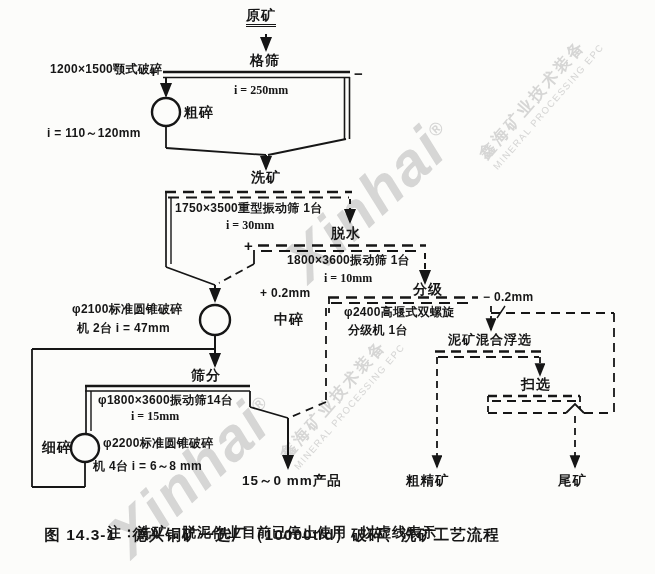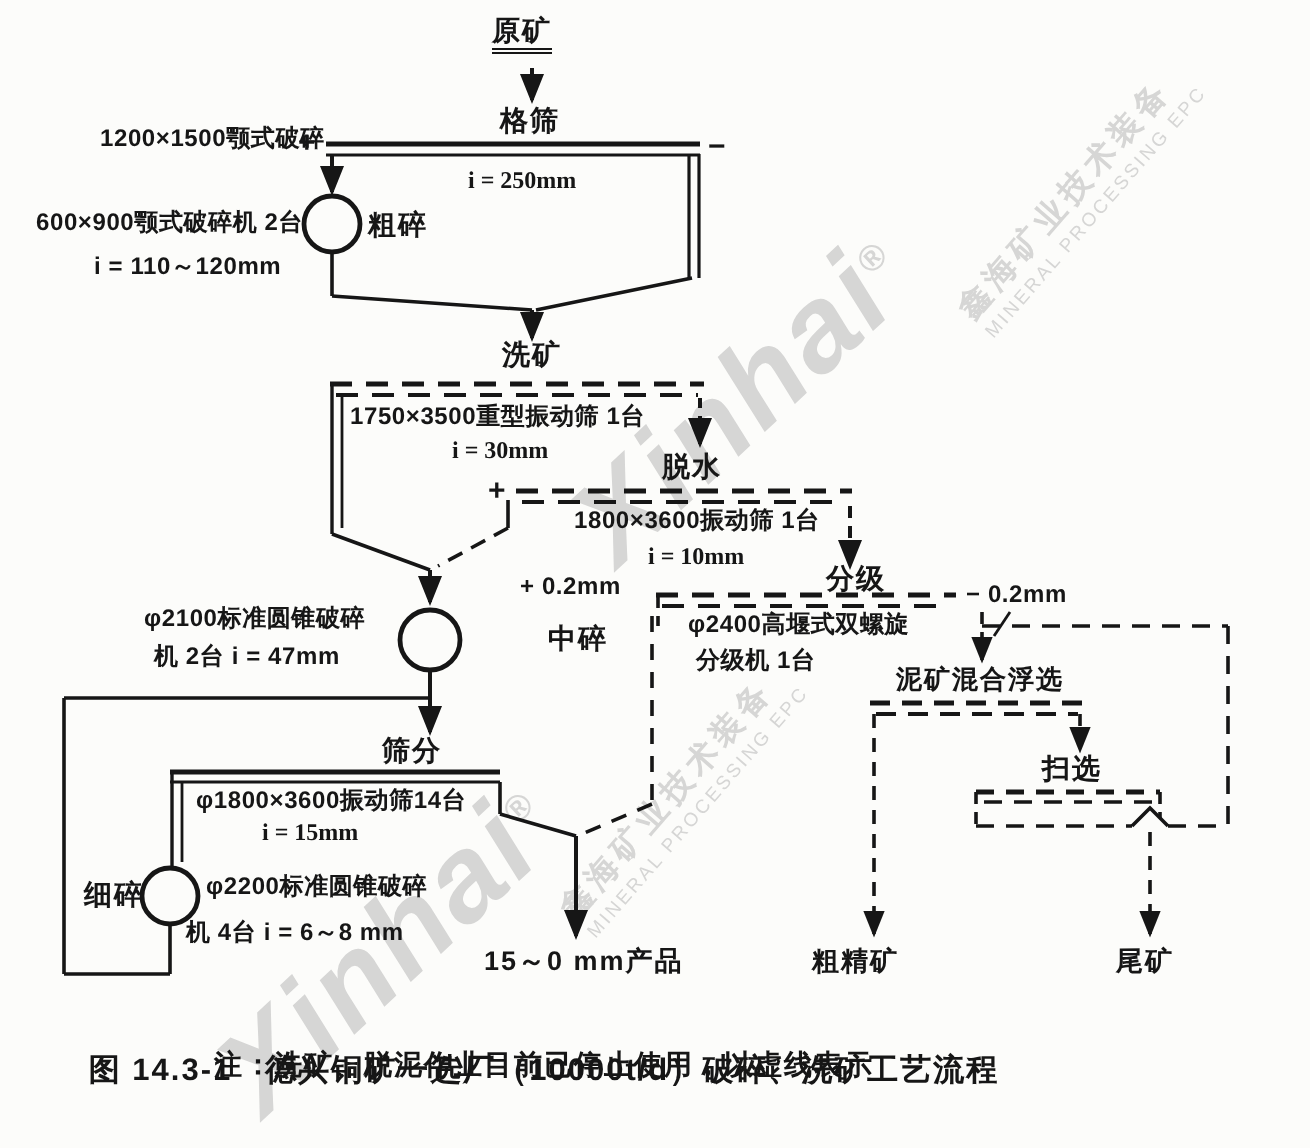--- a/index.html
+++ b/index.html
@@ -144,21 +144,20 @@
   </svg>
 
   <div class="lbl node underl" style="left:246px;top:8px;">原矿</div>
   <div class="lbl node" style="left:250px;top:53px;">格筛</div>
   <div class="lbl ival" style="left:234px;top:84px;">i = 250mm</div>
   <div class="lbl sign" style="left:149px;top:64px;">+</div>
   <div class="lbl sign" style="left:354px;top:66px;">−</div>
   <div class="lbl node" style="left:184px;top:105px;">粗碎</div>
 
   <div class="lbl eq" style="left:50px;top:63px;">1200×1500颚式破碎</div>
-  <div class="lbl eq" style="left:18px;top:105px;">600×900颚式破碎机 2台</div>
   <div class="lbl eq" style="left:47px;top:127px;">i = 110～120mm</div>
 
   <div class="lbl node" style="left:251px;top:170px;">洗矿</div>
   <div class="lbl eq" style="left:175px;top:202px;">1750×3500重型振动筛 1台</div>
   <div class="lbl ival" style="left:226px;top:219px;">i = 30mm</div>
 
   <div class="lbl node" style="left:331px;top:226px;">脱水</div>
   <div class="lbl sign" style="left:244px;top:238px;">+</div>
   <div class="lbl eq" style="left:287px;top:254px;">1800×3600振动筛 1台</div>
   <div class="lbl ival" style="left:324px;top:272px;">i = 10mm</div>

